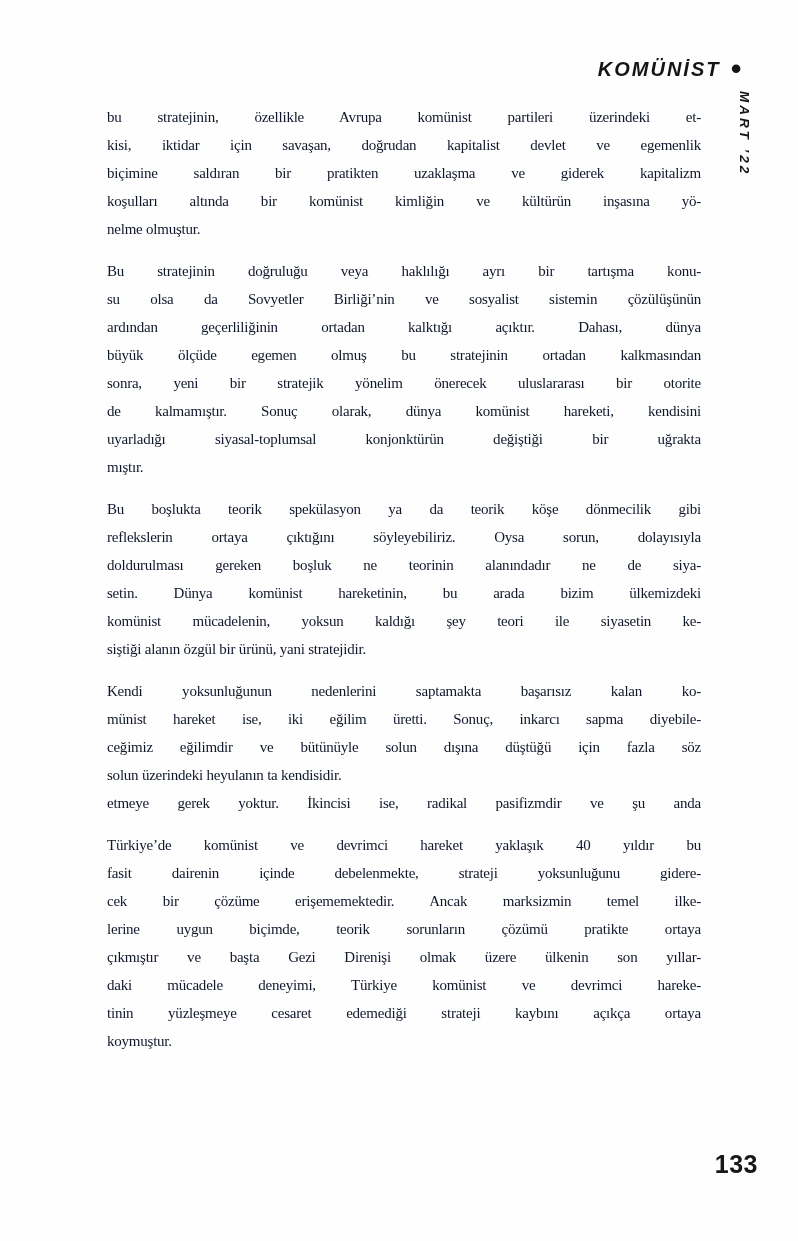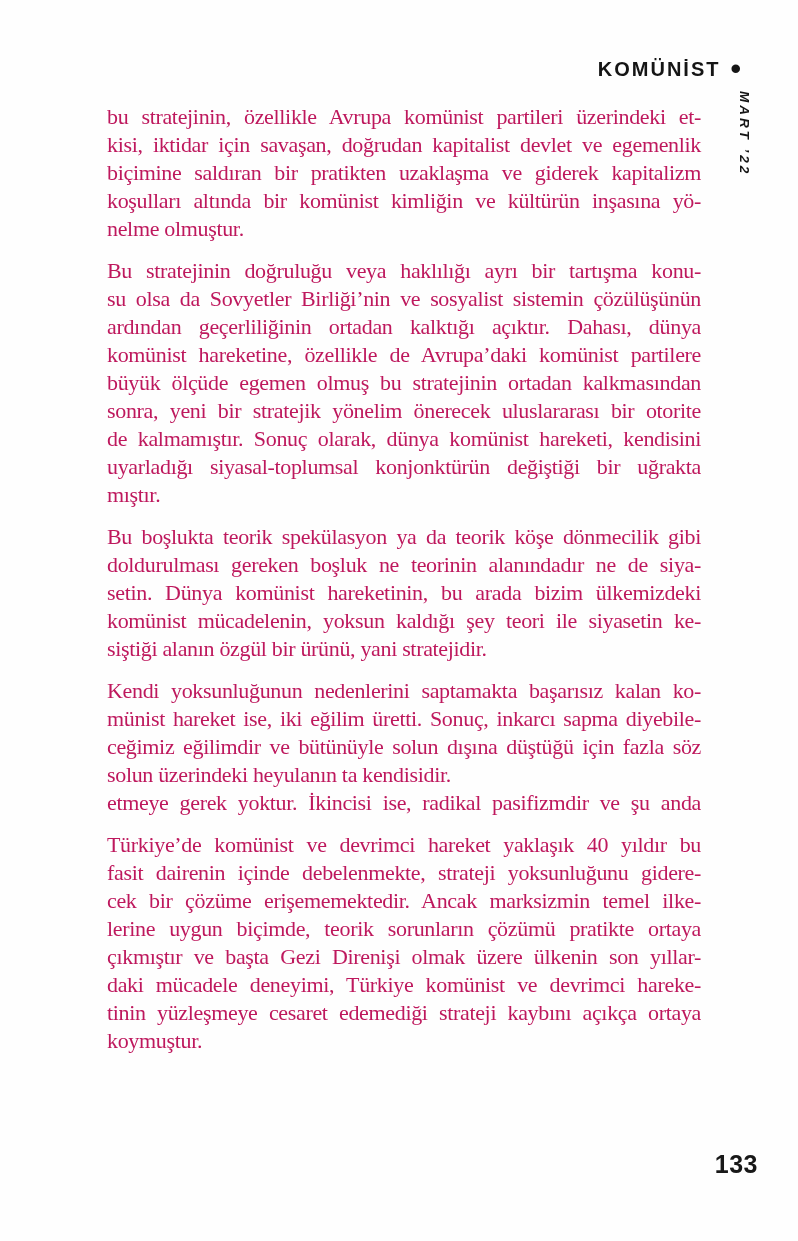--- a/index.html
+++ b/index.html
@@ -18,20 +18,21 @@
   }
   
   .running-head {
     position: absolute;
     top: 58px;
     right: 57px;
     display: flex;
     align-items: center;
     font-family: "Liberation Sans", sans-serif;
     font-weight: bold;
+    font-style: italic;
     font-size: 20px;
     letter-spacing: 2px;
     color: #151515;
     white-space: nowrap;
   }
   .running-head .bullet {
     display: inline-block;
     font-size: 30px;
     line-height: 0;
     letter-spacing: 0;
@@ -51,23 +52,23 @@
     letter-spacing: 3px;
     color: #151515;
     white-space: nowrap;
   }
   
   .body-text {
     position: absolute;
     left: 107px;
     top: 103px;
     width: 594px;
-    font-size: 22px;
+    font-size: 15px;
     letter-spacing: -0.015em;
-    color: #be185d;
+    color: #0f172a;
   }
   .para {
     margin: 0 0 14px 0;
     line-height: 28px;
   }
   .line {
     display: block;
     text-align: justify;
     text-align-last: justify;
     white-space: nowrap;
@@ -104,29 +105,29 @@
         <span class="line">bu stratejinin, özellikle Avrupa komünist partileri üzerindeki et-</span>
         <span class="line">kisi, iktidar için savaşan, doğrudan kapitalist devlet ve egemenlik</span>
         <span class="line">biçimine saldıran bir pratikten uzaklaşma ve giderek kapitalizm</span>
         <span class="line">koşulları altında bir komünist kimliğin ve kültürün inşasına yö-</span>
         <span class="line last">nelme olmuştur.</span>
       </p>
       <p class="para">
         <span class="line">Bu stratejinin doğruluğu veya haklılığı ayrı bir tartışma konu-</span>
         <span class="line">su olsa da Sovyetler Birliği’nin ve sosyalist sistemin çözülüşünün</span>
         <span class="line">ardından geçerliliğinin ortadan kalktığı açıktır. Dahası, dünya</span>
-        <span class="line">komünist hareketine, özellikle de Avrupa’daki komünist partilere</span>
         <span class="line">büyük ölçüde egemen olmuş bu stratejinin ortadan kalkmasından</span>
         <span class="line">sonra, yeni bir stratejik yönelim önerecek uluslararası bir otorite</span>
         <span class="line">de kalmamıştır. Sonuç olarak, dünya komünist hareketi, kendisini</span>
         <span class="line">uyarladığı siyasal-toplumsal konjonktürün değiştiği bir uğrakta</span>
         <span class="line last">mıştır.</span>
       </p>
       <p class="para">
         <span class="line">Bu boşlukta teorik spekülasyon ya da teorik köşe dönmecilik gibi</span>
+        <span class="line">reflekslerin ortaya çıktığını söyleyebiliriz. Oysa sorun, dolayısıyla</span>
         <span class="line">doldurulması gereken boşluk ne teorinin alanındadır ne de siya-</span>
         <span class="line">setin. Dünya komünist hareketinin, bu arada bizim ülkemizdeki</span>
         <span class="line">komünist mücadelenin, yoksun kaldığı şey teori ile siyasetin ke-</span>
         <span class="line last">siştiği alanın özgül bir ürünü, yani stratejidir.</span>
       </p>
       <p class="para">
         <span class="line">Kendi yoksunluğunun nedenlerini saptamakta başarısız kalan ko-</span>
         <span class="line">münist hareket ise, iki eğilim üretti. Sonuç, inkarcı sapma diyebile-</span>
         <span class="line">ceğimiz eğilimdir ve bütünüyle solun dışına düştüğü için fazla söz</span>
         <span class="line last">solun üzerindeki heyulanın ta kendisidir.</span>

